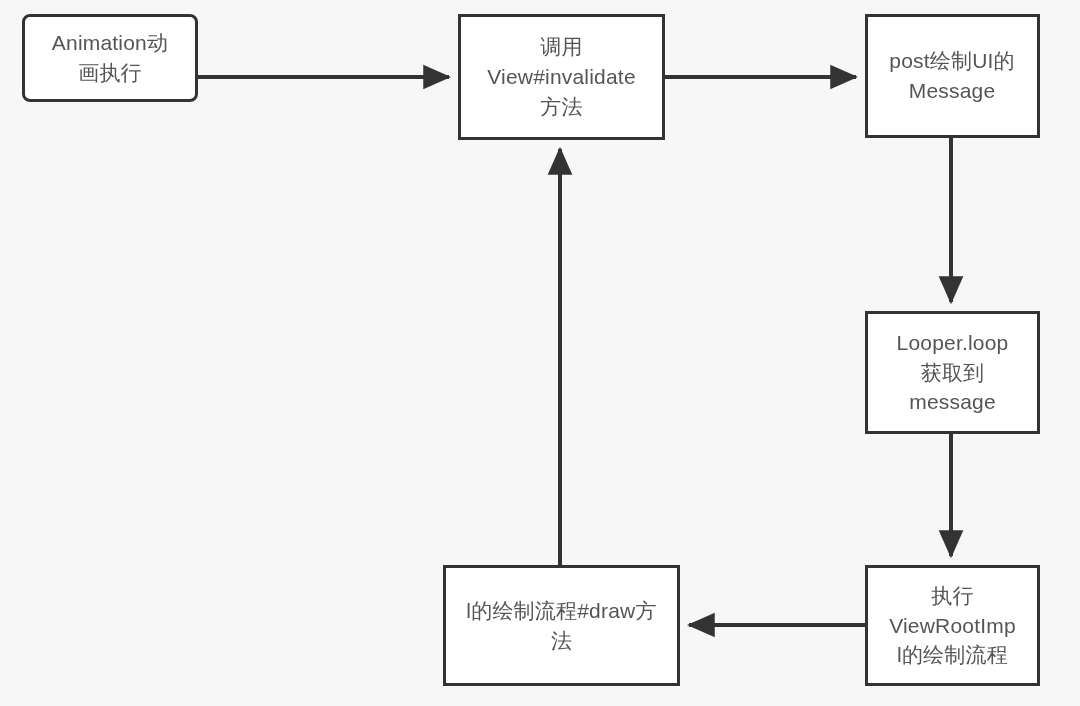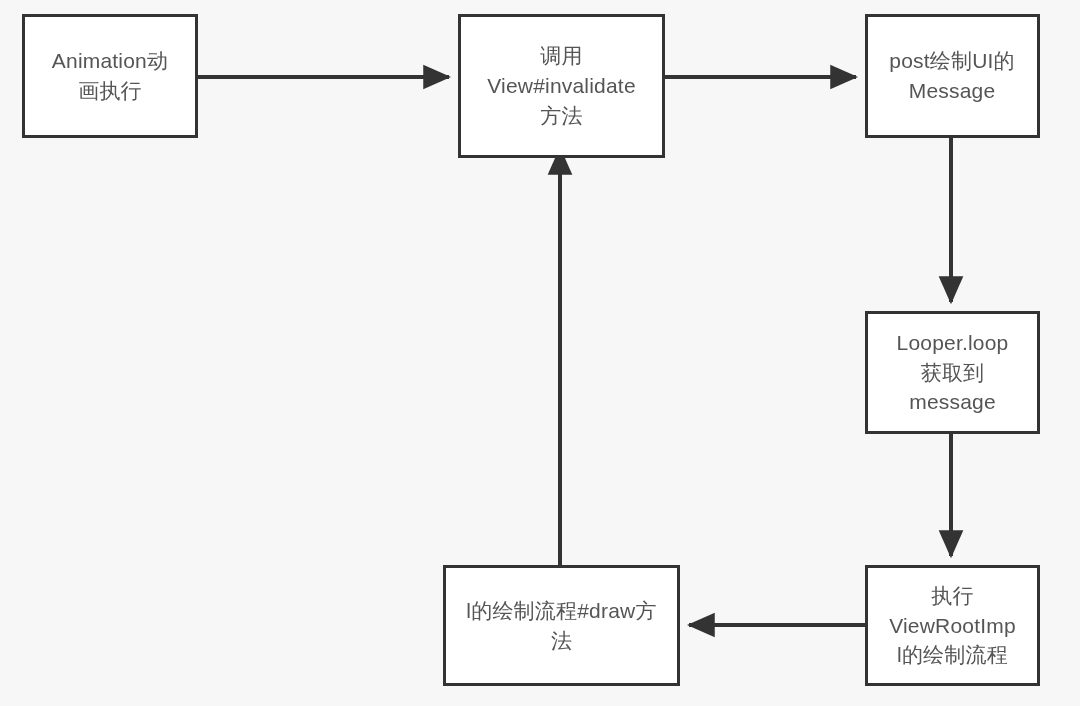--- a/index.html
+++ b/index.html
@@ -80,26 +80,26 @@
 
     <g>
       <line x1="865" y1="625" x2="689" y2="625" stroke="#333333" stroke-width="4" marker-end="url(#arrowR)"></line>
     </g>
 
     <g>
       <line x1="560" y1="565" x2="560" y2="149" stroke="#333333" stroke-width="4" marker-end="url(#arrowR)"></line>
     </g>
   </svg>
 
-  <div class="node" style="left:22px; top:14px; width:176px; height:124px;">
+  <div class="node" style="left:22px; top:14px; width:176px; height:88px;border-radius:8px;">
     <span class="node-label">Animation动
 画执行</span>
   </div>
 
-  <div class="node" style="left:458px; top:14px; width:207px; height:144px;">
+  <div class="node" style="left:458px; top:14px; width:207px; height:126px;">
     <span class="node-label">调用
 View#invalidate
 方法</span>
   </div>
 
   <div class="node" style="left:865px; top:14px; width:175px; height:124px;padding-left:7px;">
     <span class="node-label">post绘制UI的
 Message</span>
   </div>
 

